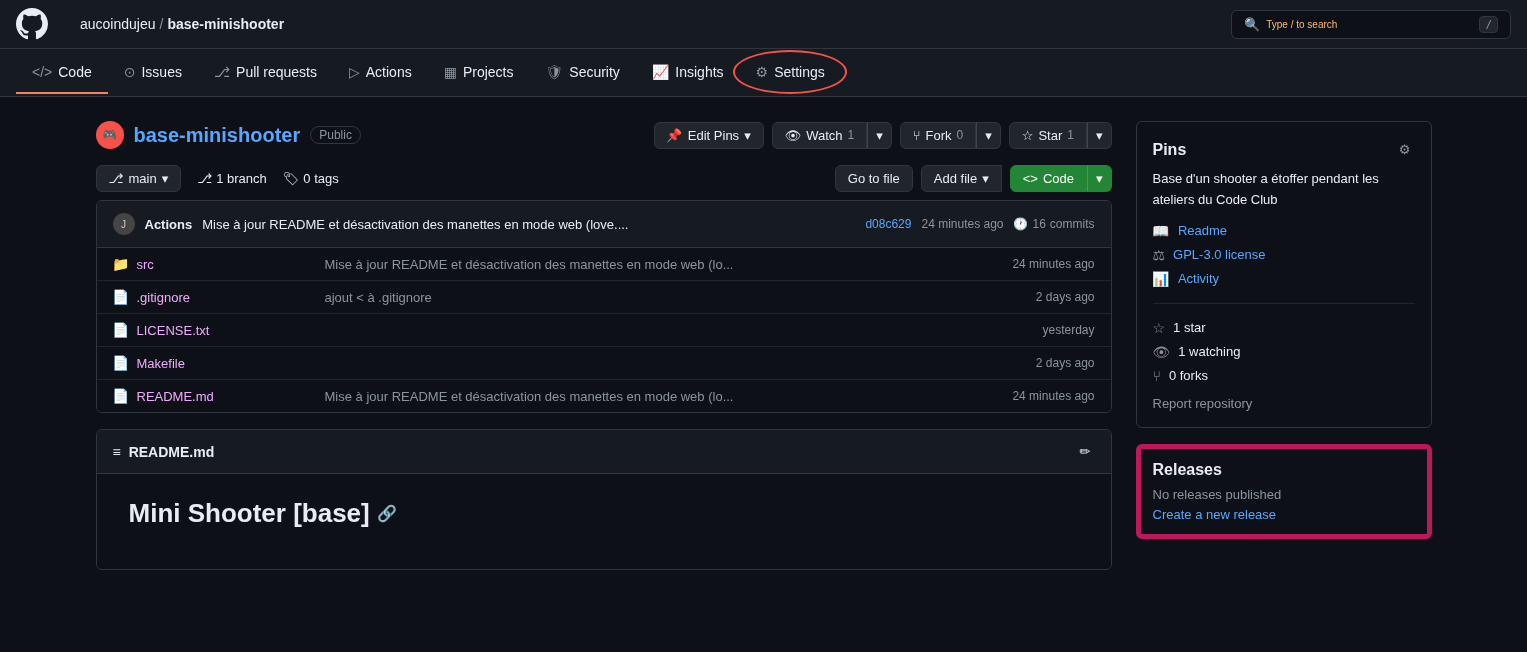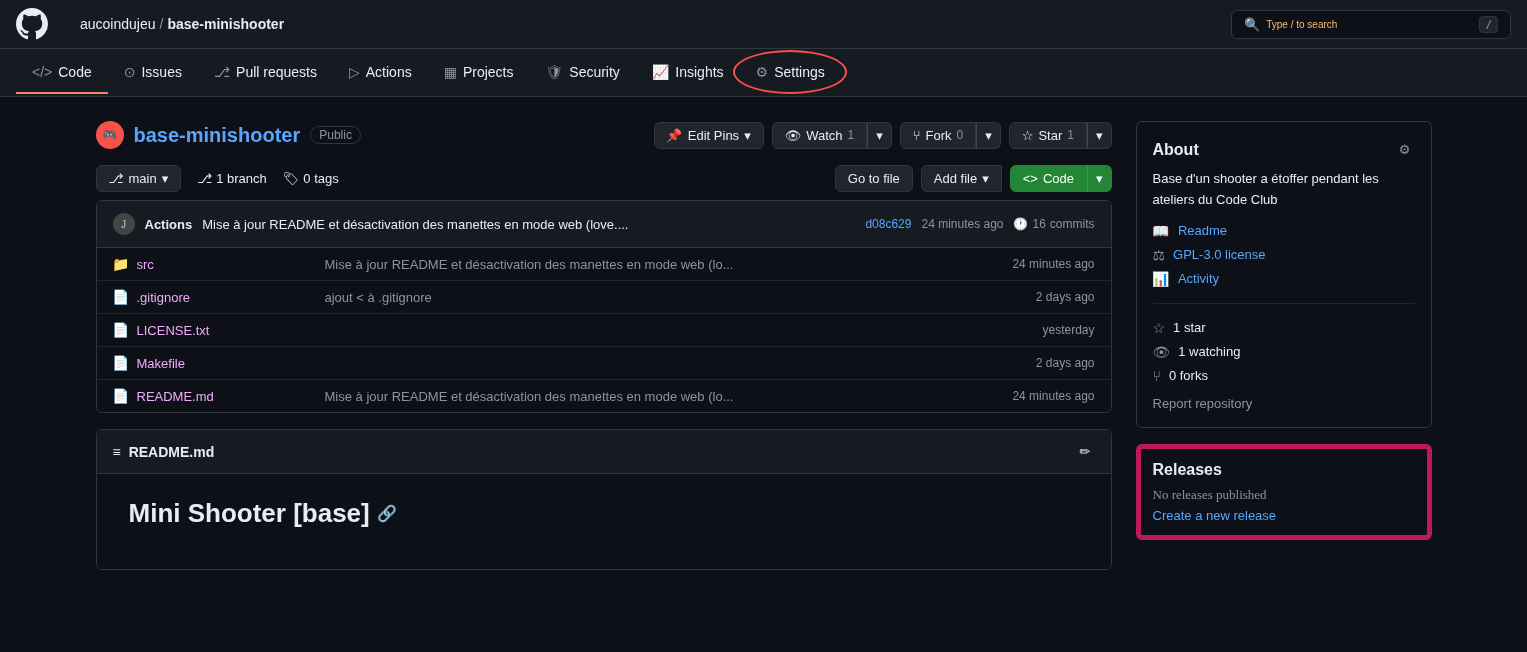--- a/index.html
+++ b/index.html
@@ -353,21 +353,21 @@
       margin-top: 4px;
       display: block;
     }
 
     .releases-box {
       border: 5px solid #be185d;
       border-radius: 6px;
       padding: 12px;
     }
     .releases-title { font-size: 16px; font-weight: 600; margin-bottom: 8px; }
-    .releases-none { color: #8b949e; font-size: 13px; margin-bottom: 4px; font-family: Liberation Serif, serif; }
+    .releases-none { color: #8b949e; font-size: 13px; margin-bottom: 4px; }
     .releases-link {
       color: #58a6ff;
       font-size: 13px;
       text-decoration: none;
       cursor: pointer;
     }
     .divider { height: 1px; background: #21262d; margin: 8px 0; }
   </style>
 </head>
 <body>
@@ -572,21 +572,21 @@
           <span style="font-size:16px;color:#8b949e;">🔗</span>
         </h1>
       </div>
     </div>
   </div>
 
   <div class="right-sidebar">
 
     <div class="about-box">
       <div class="about-header">
-        <span class="about-title">About</span>
+        <span class="about-title">Pins</span>
         <button class="btn" style="background:transparent;border:none;padding:4px;color:#8b949e;">⚙</button>
       </div>
       <p class="about-desc">Base d'un shooter a étoffer pendant les ateliers du Code Club</p>
       <div class="about-links">
         <a class="about-link">
           <span class="link-icon">📖</span>
           <span>Readme</span>
         </a>
         <a class="about-link">
           <span class="link-icon">⚖</span>

